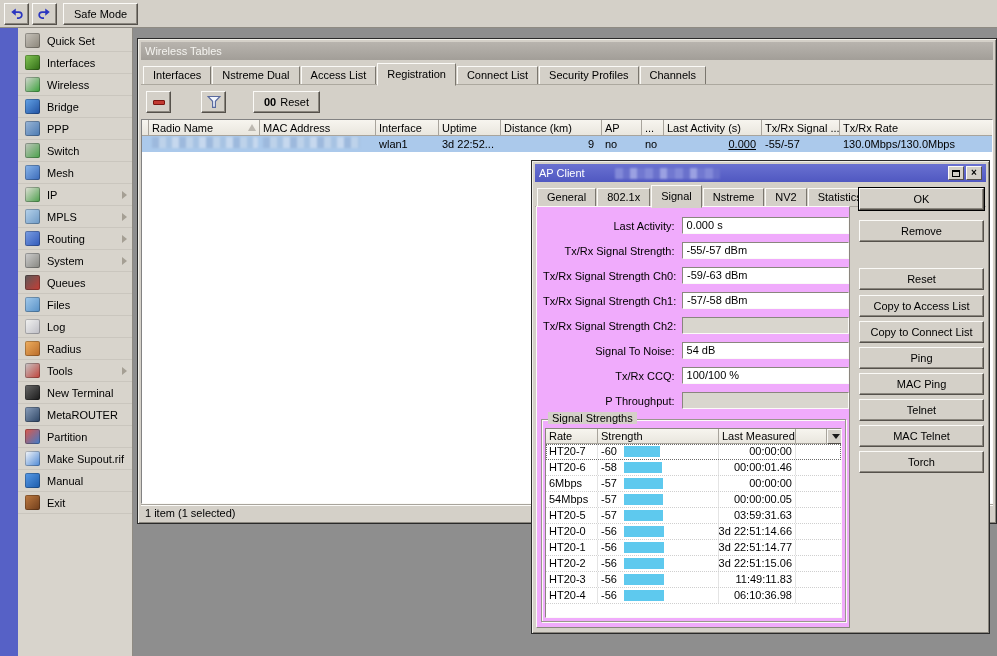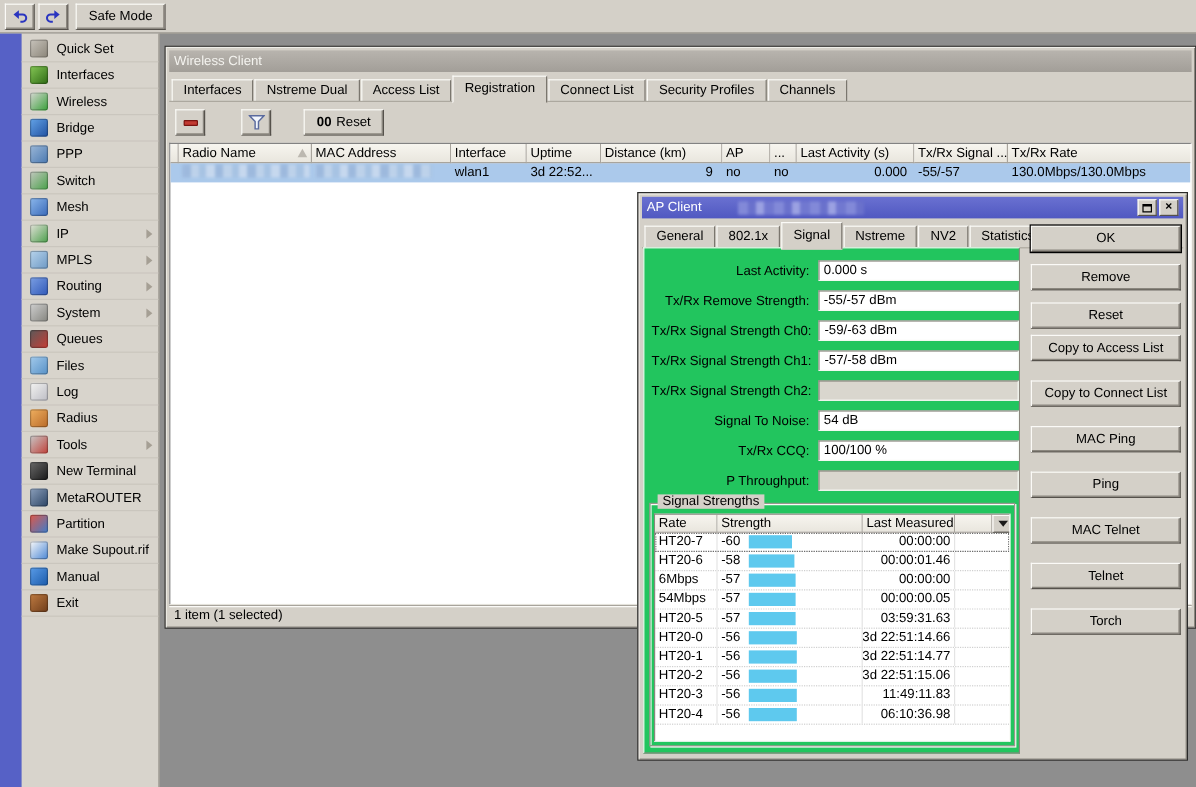--- a/index.html
+++ b/index.html
@@ -83,21 +83,21 @@
   .statusbar{position:absolute;left:3px;right:3px;bottom:3px;height:16px;background:#d4d0c8;
     border-top:1px solid #a8a49c;box-shadow:inset 0 1px 0 #fbfaf7;padding:2px 0 0 4px;}
 
   
   .pix{display:inline-block;height:11px;border-radius:1px;filter:blur(1.3px);}
   .pix-row{background:repeating-linear-gradient(90deg,#9db9dd 0 7px,#bdd2ea 7px 14px,#a7c3e3 14px 20px,#c6d8ee 20px 27px);}
   .pix-title{background:repeating-linear-gradient(90deg,#8289d8 0 8px,#6a71cc 8px 15px,#9ba1e2 15px 22px,#7178d0 22px 30px);}
 
   
   .dlg{left:531px;top:160px;width:459px;height:474px;}
-  .panel{position:absolute;left:4px;top:45px;width:314px;bottom:5px;background:#22c55e;
+  .panel{position:absolute;left:4px;top:45px;width:314px;bottom:5px;background:#f0abfc;
     border:1px solid;border-color:#fbfaf7 #8a867e #8a867e #fbfaf7;padding-top:6px;}
   .field-row{display:flex;align-items:center;height:25px;padding-left:6px;}
   .flabel{width:132px;text-align:right;margin-right:7px;white-space:nowrap;}
   .vbox{width:168px;height:17px;border:1px solid;border-color:#8a867e #fbfaf7 #fbfaf7 #8a867e;
     background:#fff;padding:1px 4px;line-height:13px;white-space:nowrap;overflow:hidden;}
   .vbox.empty{background:#d9d6ce;}
 
   .group{position:absolute;left:4px;right:3px;top:212px;bottom:5px;
     border:1px solid #9a968e;box-shadow:inset 1px 1px 0 #fbfaf7,1px 1px 0 #fbfaf7;}
   .group-label{position:absolute;top:-8px;left:6px;background:#d4d0c8;padding:0 4px;}
@@ -113,26 +113,26 @@
   .sig-row{display:flex;height:16px;border-bottom:1px dotted #cfcfcf;align-items:center;}
   .sig-row.focused{outline:1px dotted #6a6a6a;outline-offset:-1px;}
   .scell{flex:none;padding:0 3px;white-space:nowrap;overflow:hidden;line-height:13px;
     border-right:1px solid #e4e4e4;height:100%;display:flex;align-items:center;}
   .scell.lm{justify-content:flex-end;text-align:right;}
   .sfill{flex:1;border-right:none;}
   .sval{width:23px;flex:none;}
   .sbar{height:11px;background:#5ec9ee;flex:none;}
 
   .dlg-buttons{position:absolute;left:327px;top:27px;width:125px;}
-  .dbtn{width:125px;height:22px;margin-bottom:16px;background:#d4d0c8;border:1px solid;
+  .dbtn{width:125px;height:22px;margin-bottom:4px;background:#d4d0c8;border:1px solid;
     border-color:#fbfaf7 #55514b #55514b #fbfaf7;box-shadow:inset -1px -1px 0 #8a867e;
     display:flex;align-items:center;justify-content:center;font-family:inherit;font-size:11px;
     white-space:nowrap;padding:0;}
   .dbtn:nth-child(1){margin-bottom:10px;}
-  .dbtn:nth-child(2){margin-bottom:10px;}
+  .dbtn:nth-child(2){margin-bottom:26px;}
   .dbtn:nth-child(3){margin-bottom:5px;}
   .dbtn.default{outline:1px solid #000;}
 </style>
 </head>
 <body>
 
 <div class="topbar">
   <button class="tbtn">
     <svg width="15" height="15" viewBox="0 0 16 16">
       <path d="M5 6.5 h5.5 a3.2 3.2 0 0 1 0 6.4 h-2" fill="none" stroke="#2a35c0" stroke-width="1.8"></path>
@@ -261,21 +261,21 @@
     <span class="side-label">Exit</span>
 
   </div>
     </div>
 </div>
 
 <div style="position:absolute;left:134px;top:29px;right:0;bottom:0;"></div>
 
 <section class="window wt-window">
   <div class="titlebar inactive">
-    <span>Wireless Client</span>
+    <span>Wireless Tables</span>
   </div>
   <div class="tabs" id="wt-tabs">
       <div class="tab">Interfaces</div>
       <div class="tab">Nstreme Dual</div>
       <div class="tab">Access List</div>
       <div class="tab active">Registration</div>
       <div class="tab">Connect List</div>
       <div class="tab">Security Profiles</div>
       <div class="tab">Channels</div>
     </div>
@@ -336,21 +336,21 @@
         <span class="pix pix-row" style="width:106px;"></span>
       </div>
       <div class="rcell c2">
         <span class="pix pix-row" style="width:97px;"></span>
       </div>
       <div class="rcell c3">wlan1</div>
       <div class="rcell c4">3d 22:52...</div>
       <div class="rcell c5 r-right">9</div>
       <div class="rcell c6">no</div>
       <div class="rcell c7">no</div>
-      <div class="rcell c8 r-right" style="padding-right:6px;">0.000</div>
+      <div class="rcell c8 r-right" style="padding-right:6px;text-decoration:underline;">0.000</div>
       <div class="rcell c9">-55/-57</div>
       <div class="rcell c10">130.0Mbps/130.0Mbps</div>
     </div>
   </div>
 
   <div class="statusbar nowrap">1 item (1 selected)</div>
 </section>
 
 <section class="window dlg">
   <div class="titlebar active">
@@ -374,21 +374,21 @@
       <div class="tab">Statistics</div>
     </div>
 
   <div class="panel">
     <div id="dlg-fields">
         <div class="field-row">
     <span class="flabel">Last Activity:</span>
     <span class="vbox nowrap">0.000 s</span>
   </div>
         <div class="field-row">
-    <span class="flabel">Tx/Rx Remove Strength:</span>
+    <span class="flabel">Tx/Rx Signal Strength:</span>
     <span class="vbox nowrap">-55/-57 dBm</span>
   </div>
         <div class="field-row">
     <span class="flabel">Tx/Rx Signal Strength Ch0:</span>
     <span class="vbox nowrap">-59/-63 dBm</span>
   </div>
         <div class="field-row">
     <span class="flabel">Tx/Rx Signal Strength Ch1:</span>
     <span class="vbox nowrap">-57/-58 dBm</span>
   </div>
@@ -523,19 +523,19 @@
       </div>
     </div>
   </div>
 
   <div class="dlg-buttons" id="dlg-buttons">
       <button class="dbtn default">OK</button>
       <button class="dbtn">Remove</button>
       <button class="dbtn">Reset</button>
       <button class="dbtn">Copy to Access List</button>
       <button class="dbtn">Copy to Connect List</button>
+      <button class="dbtn">Ping</button>
       <button class="dbtn">MAC Ping</button>
-      <button class="dbtn">Ping</button>
+      <button class="dbtn">Telnet</button>
       <button class="dbtn">MAC Telnet</button>
-      <button class="dbtn">Telnet</button>
       <button class="dbtn">Torch</button>
     </div>
 </section>
 
 </body></html>

